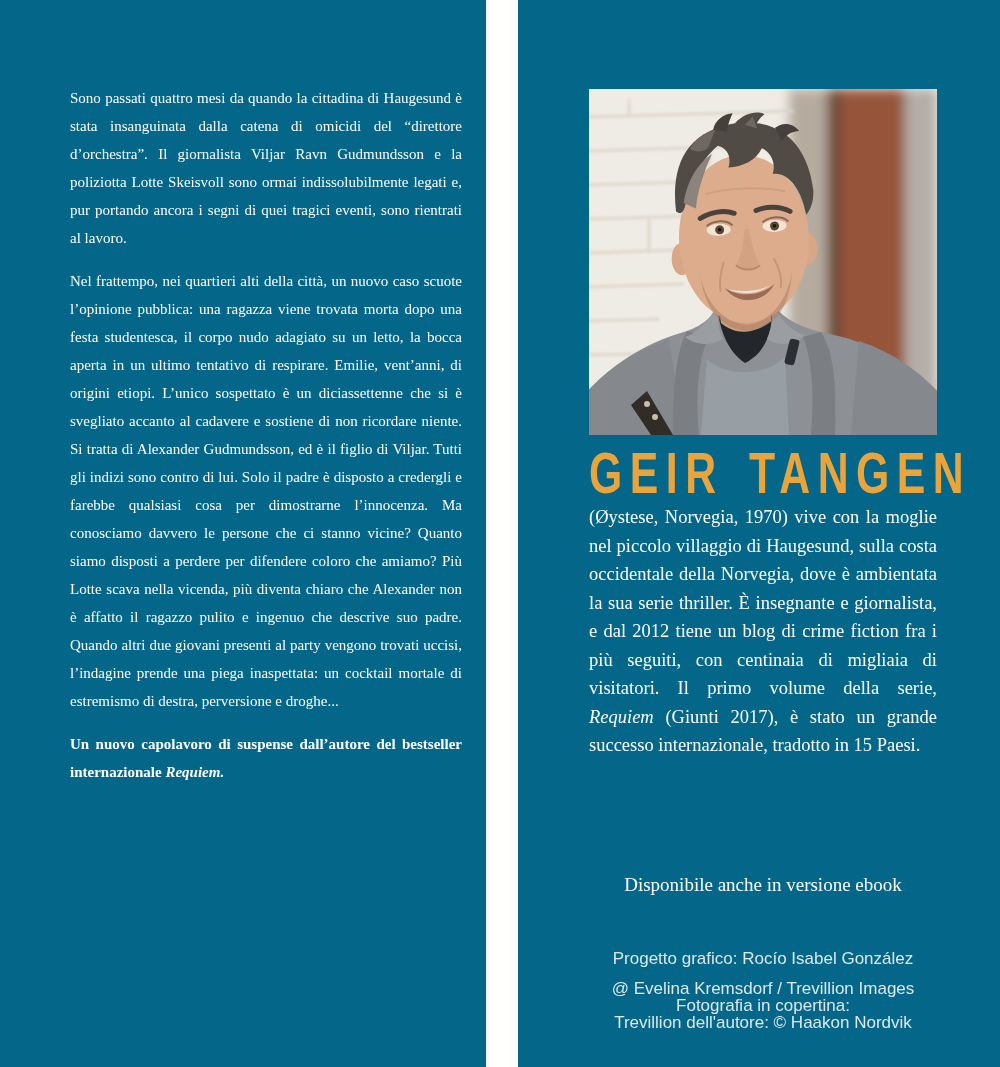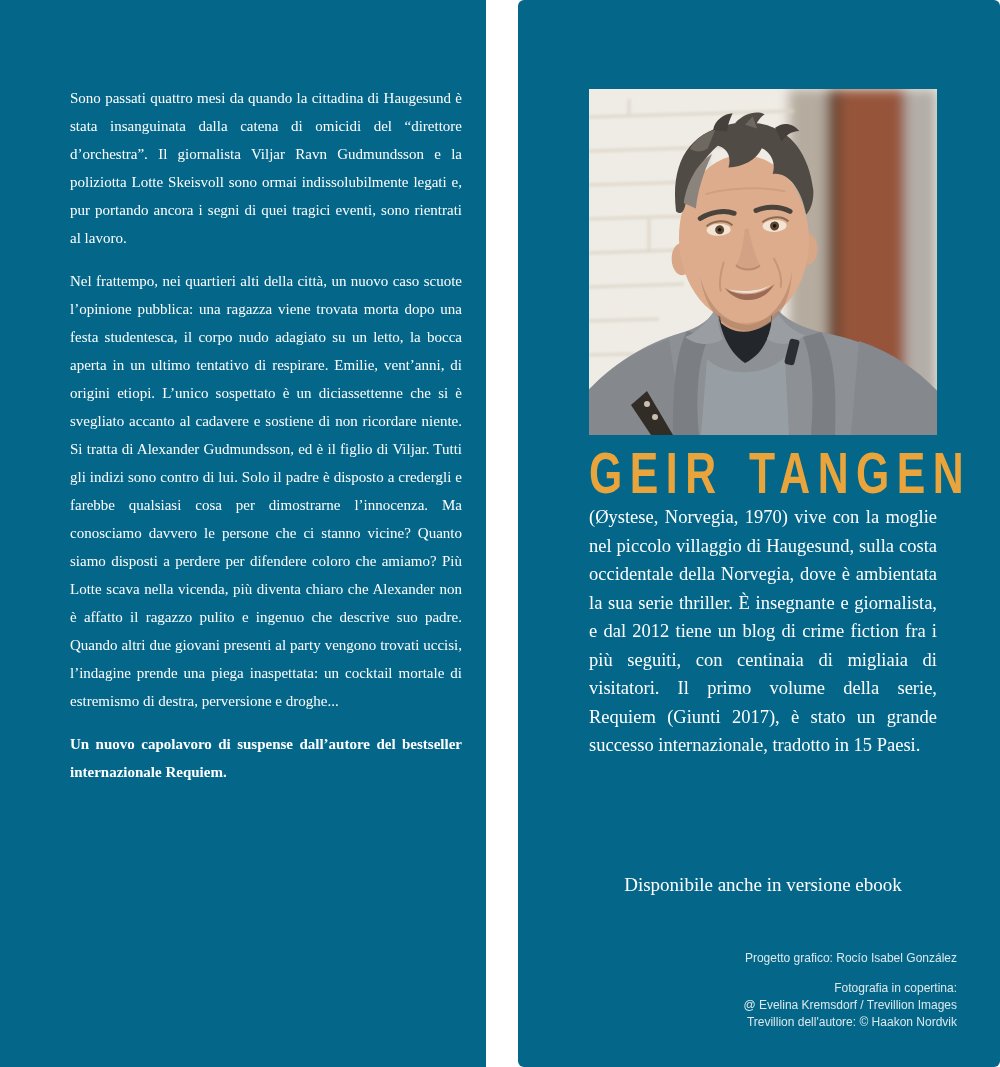--- a/index.html
+++ b/index.html
@@ -8,31 +8,31 @@
     --white:#ffffff;
     --credit:#dce8ec;
   }
   html,body{margin:0;padding:0;}
   body{
     width:1000px;height:1067px;position:relative;background:#ffffff;
     font-family:"Liberation Serif", serif;overflow:hidden;
   }
   .flap{position:absolute;top:0;height:1067px;background:var(--teal);}
   .flap-left{left:0;width:486px;}
-  .flap-right{left:518px;width:482px;border-radius:6px;}
+  .flap-right{left:518px;width:482px;}
 
   
   .synopsis{
     position:absolute;left:70px;top:84px;width:392px;
     color:var(--white);font-size:15px;line-height:28px;
     text-align:justify;
   }
   .synopsis p{margin:0 0 15px 0;}
   .synopsis .closing{font-weight:bold;margin-top:12px;}
-  .italic{}
+  .italic{font-style:italic;}
 
   
   .photo-wrap{
     position:absolute;left:71px;top:89px;width:348px;height:346px;
     overflow:hidden;
   }
   .photo-wrap svg{display:block;}
   .author-name{
     position:absolute;left:71px;top:447px;width:348px;
     font-family:"Liberation Sans", sans-serif;font-weight:700;
@@ -50,21 +50,21 @@
     position:absolute;left:71px;top:812px;width:348px;
     color:var(--white);font-size:19px;text-align:center;
   }
   .ebook{
     position:absolute;left:71px;top:864px;width:348px;
     color:var(--white);font-size:19px;text-align:center;margin-top:10px;
   }
   .credits{
     position:absolute;left:51px;top:950px;width:388px;
     color:var(--credit);font-family:"Liberation Sans", sans-serif;
-    font-size:12px;line-height:17px;text-align:right;
+    font-size:17px;line-height:17px;text-align:center;
   }
   .credits .credit-design{margin-bottom:13px;}
 </style>
 </head>
 <body>
 
 <div class="flap flap-left">
   <div class="synopsis">
     <p>Sono passati quattro mesi da quando la cittadina di Haugesund è stata insanguinata dalla catena di omicidi del “direttore d’orchestra”. Il giornalista Viljar Ravn Gudmundsson e la poliziotta Lotte Skeisvoll sono ormai indissolubilmente legati e, pur portando ancora i segni di quei tragici eventi, sono rientrati al lavoro.</p>
     <p>Nel frattempo, nei quartieri alti della città, un nuovo caso scuote l’opinione pubblica: una ragazza viene trovata morta dopo una festa studentesca, il corpo nudo adagiato su un letto, la bocca aperta in un ultimo tentativo di respirare. Emilie, vent’anni, di origini etiopi. L’unico sospettato è un diciassettenne che si è svegliato accanto al cadavere e sostiene di non ricordare niente. Si tratta di Alexander Gudmundsson, ed è il figlio di Viljar. Tutti gli indizi sono contro di lui. Solo il padre è disposto a credergli e farebbe qualsiasi cosa per dimostrarne l’innocenza. Ma conosciamo davvero le persone che ci stanno vicine? Quanto siamo disposti a perdere per difendere coloro che amiamo? Più Lotte scava nella vicenda, più diventa chiaro che Alexander non è affatto il ragazzo pulito e ingenuo che descrive suo padre. Quando altri due giovani presenti al party vengono trovati uccisi, l’indagine prende una piega inaspettata: un cocktail mortale di estremismo di destra, perversione e droghe...</p>
@@ -171,17 +171,17 @@
 
   <div class="author-name">GEIR TANGEN</div>
 
   <div class="bio"><span>(Øystese, Norvegia, 1970) vive con la moglie nel piccolo villaggio di Haugesund, sulla costa occidentale della Norvegia, dove è ambientata la sua serie thriller. È insegnante e giornalista, e dal 2012 tiene un blog di crime fiction fra i più seguiti, con centinaia di migliaia di visitatori. Il primo volume della serie, </span><span class="italic">Requiem</span><span> (Giunti 2017), è stato un grande successo internazionale, tradotto in 15 Paesi.</span></div>
 
 
   <div class="ebook">Disponibile anche in versione ebook</div>
 
   <div class="credits">
     <div class="credit-design">Progetto grafico: Rocío Isabel González</div>
+    <div>@ Evelina Kremsdorf / Trevillion Images</div>
     <div>Fotografia in copertina:</div>
-    <div>@ Evelina Kremsdorf / Trevillion Images</div>
     <div>Trevillion dell'autore: © Haakon Nordvik</div>
   </div>
 </div>
 
 </body></html>

